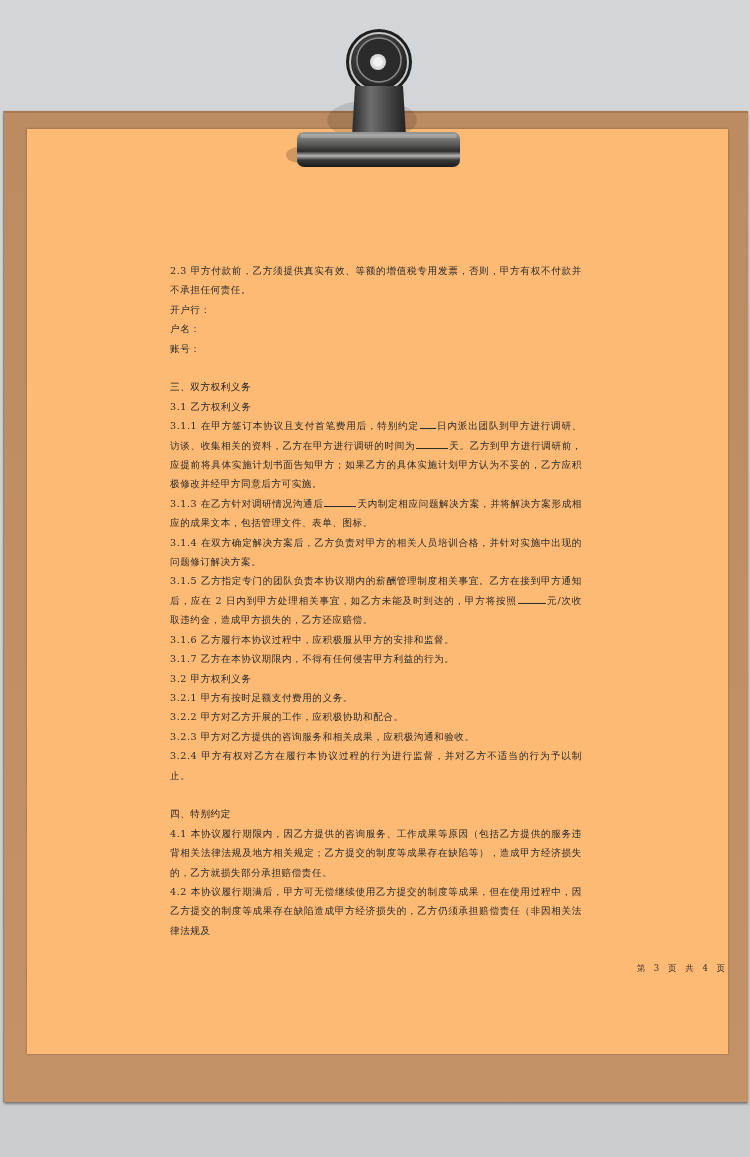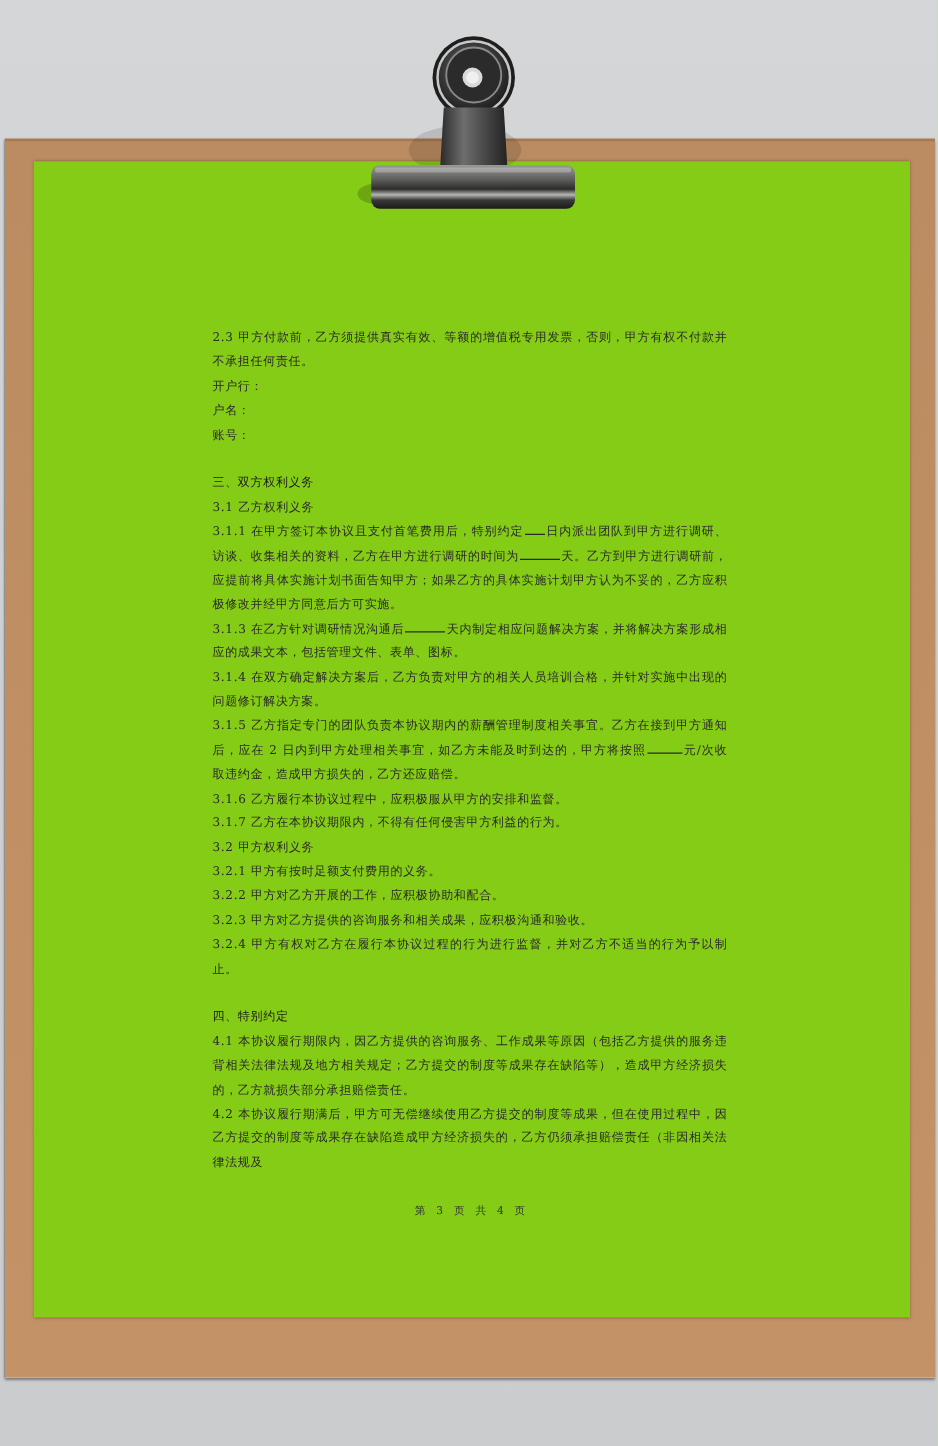--- a/index.html
+++ b/index.html
@@ -12,37 +12,37 @@
     position: absolute; left: 4px; top: 111px; width: 744px; height: 991px;
     background: linear-gradient(180deg, #bb8c61 0%, #c08f64 50%, #c39367 100%);
     box-shadow: 0 2px 2px rgba(60,60,60,0.55), -1px 0 1px rgba(80,80,80,0.4);
   }
   .board-edge-top {
     position: absolute; left: 0; top: 0; right: 0; height: 2px;
     background: #a97a50;
   }
   .paper {
     position: absolute; left: 27px; top: 129px; width: 701px; height: 925px;
-    background: #84cc16;
+    background: #fdba74;
     box-shadow: 0 0 2px rgba(90,60,30,0.6);
   }
   .content {
     position: absolute; left: 143px; top: 132px; width: 412px;
     font-size: 9.6px; color: #2a2a2a; line-height: 19.4px;
     letter-spacing: 0.55px;
   }
   .content p { margin: 0; text-align: justify; }
   .content .heading { font-weight: normal; color: #1c1c1c; }
   .content .gap { height: 19.4px; }
   .u { display: inline-block; border-bottom: 1px solid #2a2a2a; height: 10px; vertical-align: baseline; margin: 0 1px; }
   .u.w3 { width: 16px; }
   .u.w6 { width: 32px; }
   .u.w5 { width: 28px; }
   .footer {
-    position: absolute; left: 0; width: 701px; top: 834px; text-align: center;
+    position: absolute; left: 0; width: 701px; top: 834px; text-align: right;
     font-size: 8.5px; color: #333; letter-spacing: 3px;
   }
   
   .clip { position: absolute; left: 0; top: 0; width: 750px; height: 180px; pointer-events: none; }
 </style>
 </head>
 <body>
 
 <div class="board">
   <div class="board-edge-top"></div>

